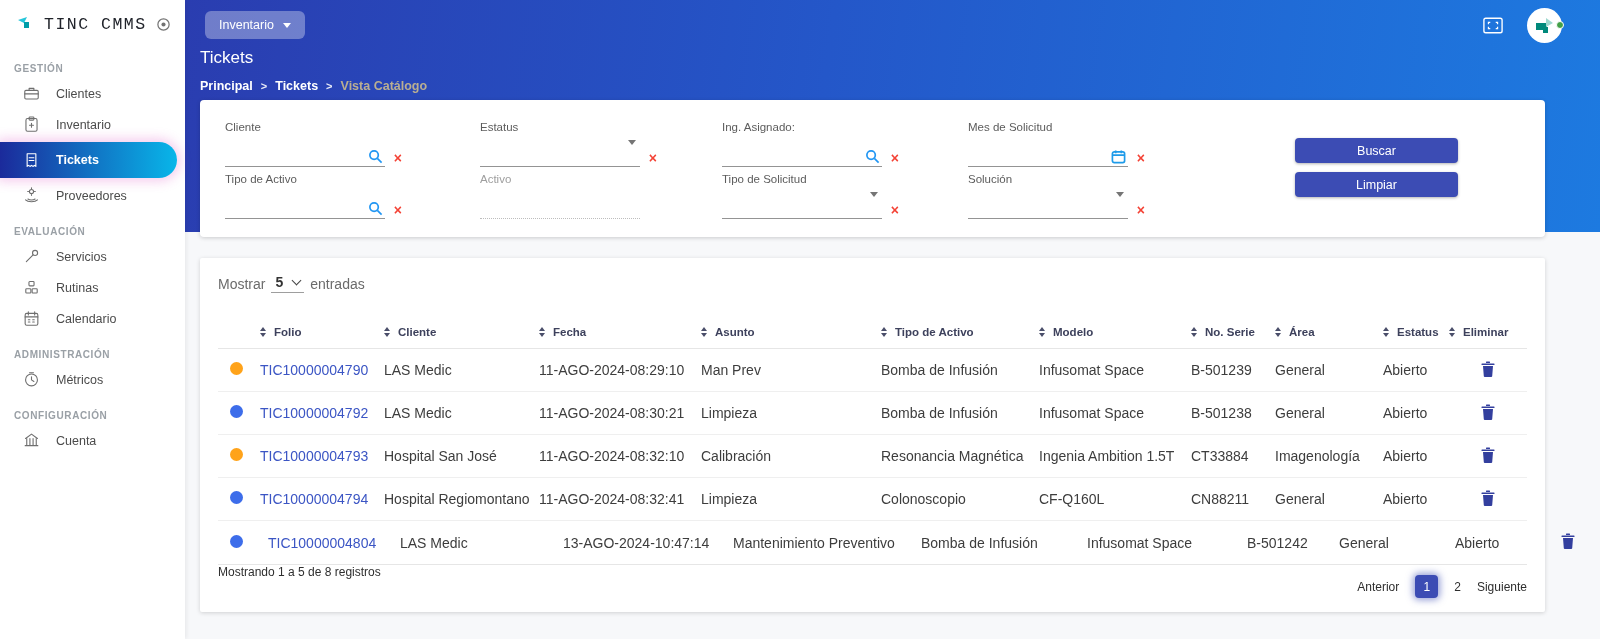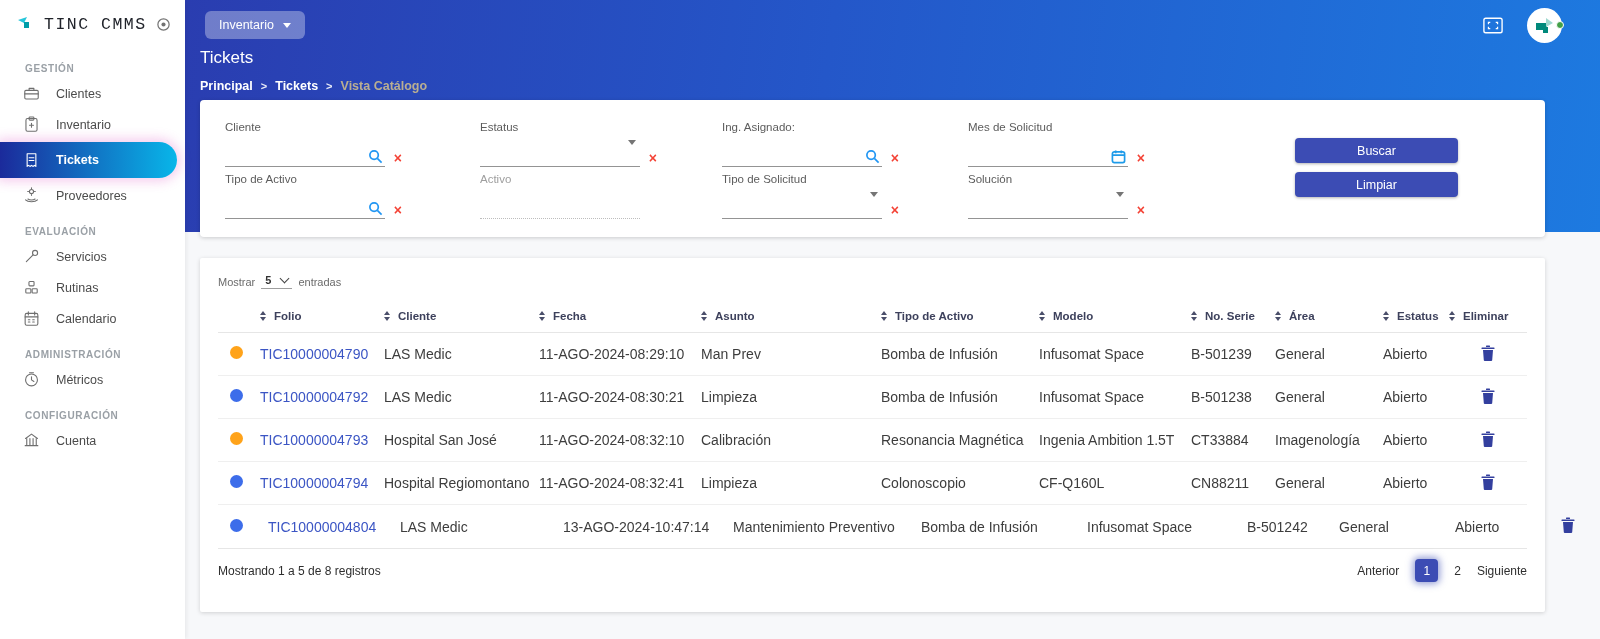--- a/index.html
+++ b/index.html
@@ -8,21 +8,21 @@
 
   
   .sidebar { width:185px; height:100%; background:#ffffff; box-shadow:2px 0 4px rgba(0,0,0,.06); position:relative; z-index:5; flex:0 0 185px; }
   .logo-row { height:48px; display:flex; align-items:center; padding:0 14px 0 16px;font-family:Liberation Mono, monospace; }
   .logo-ic { width:20px; height:20px; margin-right:8px; }
   .logo-text { font-size:16.5px; letter-spacing:1.5px; color:#20232a; font-weight:500; flex:1; }
   .pin-ic { width:15px; height:15px; opacity:.75; cursor:pointer; }
   .side-item { height:31px; display:flex; align-items:center; padding-left:22px; cursor:pointer; color:#4b4b4b; font-size:12.5px; }
   .side-item .ic { width:19px; height:19px; margin-right:15px; flex:0 0 19px; }
   .side-item .ic svg { width:100%; height:100%; stroke:#6f6f6f; fill:none; stroke-width:1.4; stroke-linecap:round; stroke-linejoin:round; }
-  .side-section { margin-top:15px; margin-bottom:4px; padding-left:25px; font-size:10px; font-weight:bold; color:#9aa0a6; letter-spacing:.6px; }
+  .side-section { margin-top:15px; margin-bottom:4px; padding-left:14px; font-size:10px; font-weight:bold; color:#9aa0a6; letter-spacing:.6px; }
   .side-item.active { height:36px; margin:2px 8px 2px 0; border-radius:0 18px 18px 0; background:linear-gradient(90deg, var(--active-g1,#1b2a9b) 0%, var(--active-g2,#08b6e9) 100%); color:#fff; font-weight:bold; box-shadow:0 0 12px 3px rgba(214,63,189,0.28); }
   .side-item.active .ic svg { stroke:#ffffff; }
 
   
   .main { position:relative; flex:1; background:#f7f8fa; height:100%; }
   .bluehead { height:232px; width:100%; background:linear-gradient(98deg, var(--header-g1,#2a3db0) 0%, #2457c9 45%, var(--header-g2,#1d7ae0) 100%); }
 
   .topbar { display:flex; align-items:center; padding:10px 20px 0 20px; height:40px; }
   .module-btn { height:28px; padding:0 14px; border-radius:6px; background:rgba(255,255,255,.33); color:#fff; font-size:12.5px; display:flex; align-items:center; gap:9px; cursor:pointer; border:none; font-family:inherit; }
   .caret-w { width:0; height:0; border-left:4.5px solid transparent; border-right:4.5px solid transparent; border-top:5px solid #fff; }
@@ -50,42 +50,42 @@
   .icn-cal { position:absolute; right:2px; bottom:2px; width:15px; height:15px; cursor:pointer; }
   .icn-x { position:absolute; right:-17px; bottom:1px; color:var(--danger,#f44336); font-size:14px; font-weight:bold; line-height:1; cursor:pointer; }
   .icn-caret { position:absolute; right:4px; top:-7px; width:0; height:0; border-left:4.5px solid transparent; border-right:4.5px solid transparent; border-top:5px solid #757575; cursor:pointer; }
   .col1 { left:25px; }  .col2 { left:280px; } .col3 { left:522px; } .col4 { left:768px; }
   .row1 { top:21px; }   .row2 { top:73px; }
   .actions { position:absolute; left:1095px; top:38px; width:163px; display:flex; flex-direction:column; gap:9px; }
   .btn { height:25px; border-radius:4px; border:none; background:var(--accent,#3c4cb4); color:#fff; font-size:12.5px; cursor:pointer; box-shadow:0 1px 3px rgba(0,0,0,.3); font-family:inherit; }
 
   
   .table-card { position:absolute; left:15px; top:258px; width:1345px; height:354px; background:#fff; border-radius:2px; box-shadow:0 1px 4px rgba(0,0,0,.16); padding:16px 18px 0 18px; }
-  .show-row { display:flex; align-items:center; gap:6px; font-size:11px; color:#6b6b6b; margin-bottom:10px; }
+  .show-row { display:flex; align-items:center; gap:6px; font-size:14px; color:#6b6b6b; margin-bottom:22px; }
   .show-select { display:flex; align-items:center; gap:10px; border-bottom:1px solid #9e9e9e; padding:0 4px 2px 4px; cursor:pointer; color:#333; font-weight:bold; }
   .chev { width:7px; height:7px; border-right:1.6px solid #444; border-bottom:1.6px solid #444; transform:rotate(45deg); margin-top:-4px; }
 
   .trow { display:grid; grid-template-columns:42px 124px 155px 162px 180px 158px 152px 84px 108px 66px 78px; align-items:center; }
   .thead { height:34px; border-bottom:1px solid #e6e6e6; }
   .th { display:flex; align-items:center; gap:8px; font-size:11.5px; font-weight:bold; color:#3d415c; cursor:pointer; }
   .sort { display:flex; flex-direction:column; gap:2px; }
   .sort i { display:block; width:0; height:0; border-left:3.5px solid transparent; border-right:3.5px solid transparent; }
   .sort .up { border-bottom:4px solid #4a4e6a; }
   .sort .dn { border-top:4px solid #4a4e6a; }
   .tbody .trow { height:43px; border-bottom:1px solid #efefef; font-size:14px; color:#3d3d3d; }
   .tbody .trow:last-child { border-bottom:none;gap:8px; }
   .dot { display:inline-block; width:13px; height:13px; border-radius:50%; margin-left:12px; }
   .dot.orange { background:var(--dot-orange,#FFA31A); }
   .dot.blue { background:var(--dot-blue,#3D6DEA); }
   .folio { color:var(--link,#3b55c4); cursor:pointer; }
   .del { text-align:center; }
   .trash { border:none; background:transparent; cursor:pointer; width:20px; height:20px; padding:0; }
   .trash svg { width:14px; height:16px; fill:#333f9e; }
 
-  .tfoot { display:flex; align-items:center; justify-content:space-between; border-top:1px solid #e6e6e6; height:44px; font-size:12px; color:#2e2e2e; }
+  .tfoot { display:flex; justify-content:space-between; border-top:1px solid #e6e6e6; height:44px; font-size:12px; color:#2e2e2e; }
   .pager { display:flex; align-items:center; gap:16px; }
   .page-btn { cursor:pointer; }
   .page-num { cursor:pointer; font-size:12px; color:#2e2e2e; }
   .page-num.active { width:23px; height:23px; display:flex; align-items:center; justify-content:center; background:var(--accent,#3c4cb4); color:#fff; border-radius:4px; box-shadow:0 0 7px 2px rgba(63,81,181,.55); }
 </style>
 </head>
 <body>
 
 <div class="app">
 

